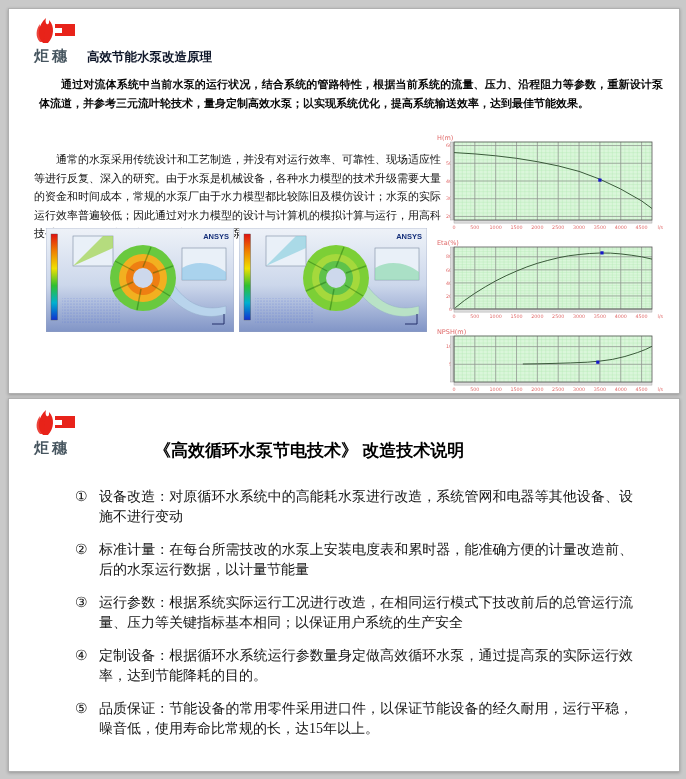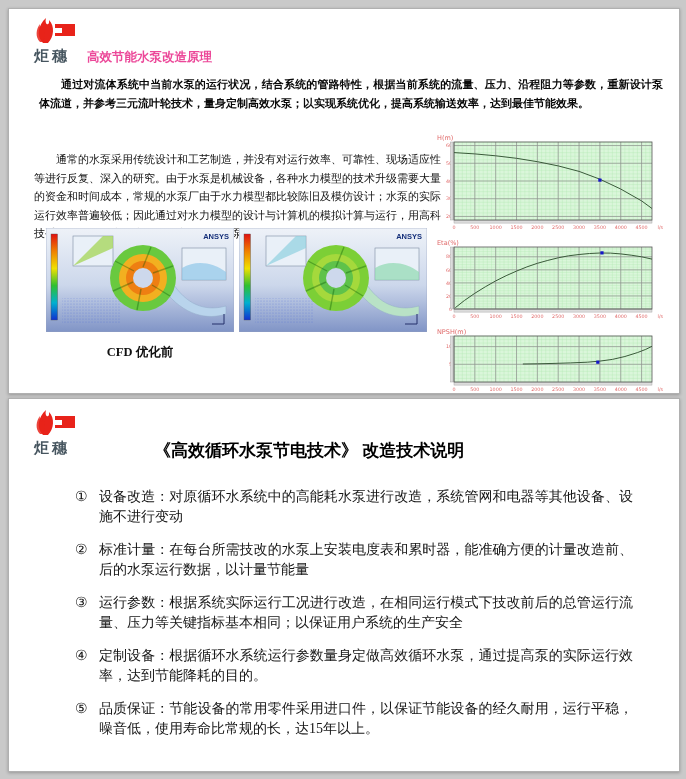--- a/index.html
+++ b/index.html
@@ -15,21 +15,21 @@
   #slide2{top:398px;height:372px;}
 
   
   .logo{position:absolute;width:56px;text-align:left;}
   #slide1 .logo{left:22px;top:6px;}
   #slide2 .logo{left:22px;top:8px;}
   .logo-text{font-size:15px;font-weight:bold;color:#46555f;letter-spacing:3px;margin-top:-2px;margin-left:3px;}
 
   .s1-title{position:absolute;left:60px;top:18px;width:520px;text-align:center;
     font-size:15px;font-weight:bold;color:#000;letter-spacing:1px;}
-  .s1-subtitle{position:absolute;left:78px;top:40px;font-size:12.5px;font-weight:bold;color:#ec4899;}
+  .s1-subtitle{position:absolute;left:78px;top:40px;font-size:12.5px;font-weight:bold;color:#0f172a;}
   .s1-p1{position:absolute;left:30px;top:66px;width:624px;font-size:11px;font-weight:bold;
     color:#090909;line-height:19px;text-indent:2em;text-align:justify;}
   .s1-p2{position:absolute;left:25px;top:113px;width:407px;font-size:11px;
     font-family:"Liberation Serif",serif;color:#111;line-height:18.5px;text-indent:2em;text-align:justify;margin-top:28px;}
   .s1-footer{position:absolute;left:25px;top:353px;font-size:12px;color:#1c1c1c;}
 
   
   .cfd-row{position:absolute;left:37px;top:219px;display:flex;gap:5px;}
   .cfd-fig{width:188px;}
   .cfd-caption{margin-top:8px;text-align:center;font-size:12.5px;font-weight:bold;
@@ -113,21 +113,20 @@
               <line x1="-9" y1="-7" x2="-28" y2="-17"></line>
           </g>
         </g>
         <rect x="27" y="8" width="40" height="30" fill="#e9f0f8" stroke="#7e8da2" stroke-width="0.6"></rect>
         <path d="M27 38 L57 8 L67 8 L67 20 Z" fill="#a7d75f" opacity="0.8"></path>
         <rect x="136" y="20" width="44" height="32" fill="#e9f0f8" stroke="#7e8da2" stroke-width="0.6"></rect>
         <path d="M136 40 C150 32 166 34 180 44 L180 52 L136 52 Z" fill="#8fc6e8" opacity="0.7"></path>
         <path d="M166 96 h12 M178 96 v-10" stroke="#25306a" stroke-width="1" fill="none"></path>
         <text x="183" y="11" text-anchor="end" font-size="7.5" font-weight="bold" fill="#16307a" font-family="Liberation Sans, sans-serif">ANSYS</text>
       </svg>
-      <div class="cfd-caption">CFD 优化前</div>
     </div>
 
     <div class="cfd-fig cfd-after">
       <svg width="188" height="104" viewBox="0 0 188 104">
         <rect x="0" y="0" width="188" height="104" fill="url(#cfdbg)" stroke="#9aa6c0" stroke-width="0.6"></rect>
         <rect x="5" y="6" width="6.5" height="86" fill="url(#rainbow)" stroke="#555" stroke-width="0.4"></rect>
         <rect x="16" y="70" width="58" height="25" fill="url(#speck)" opacity="0.8"></rect>
         <path d="M118 62 C138 88 162 92 180 86 L180 78 C158 84 140 76 126 54 Z" fill="var(--tail)" stroke="#92aac8" stroke-width="0.5" class="tail"></path>
         <g transform="translate(97,50)">
           <circle r="33" fill="var(--ring1)"></circle>

